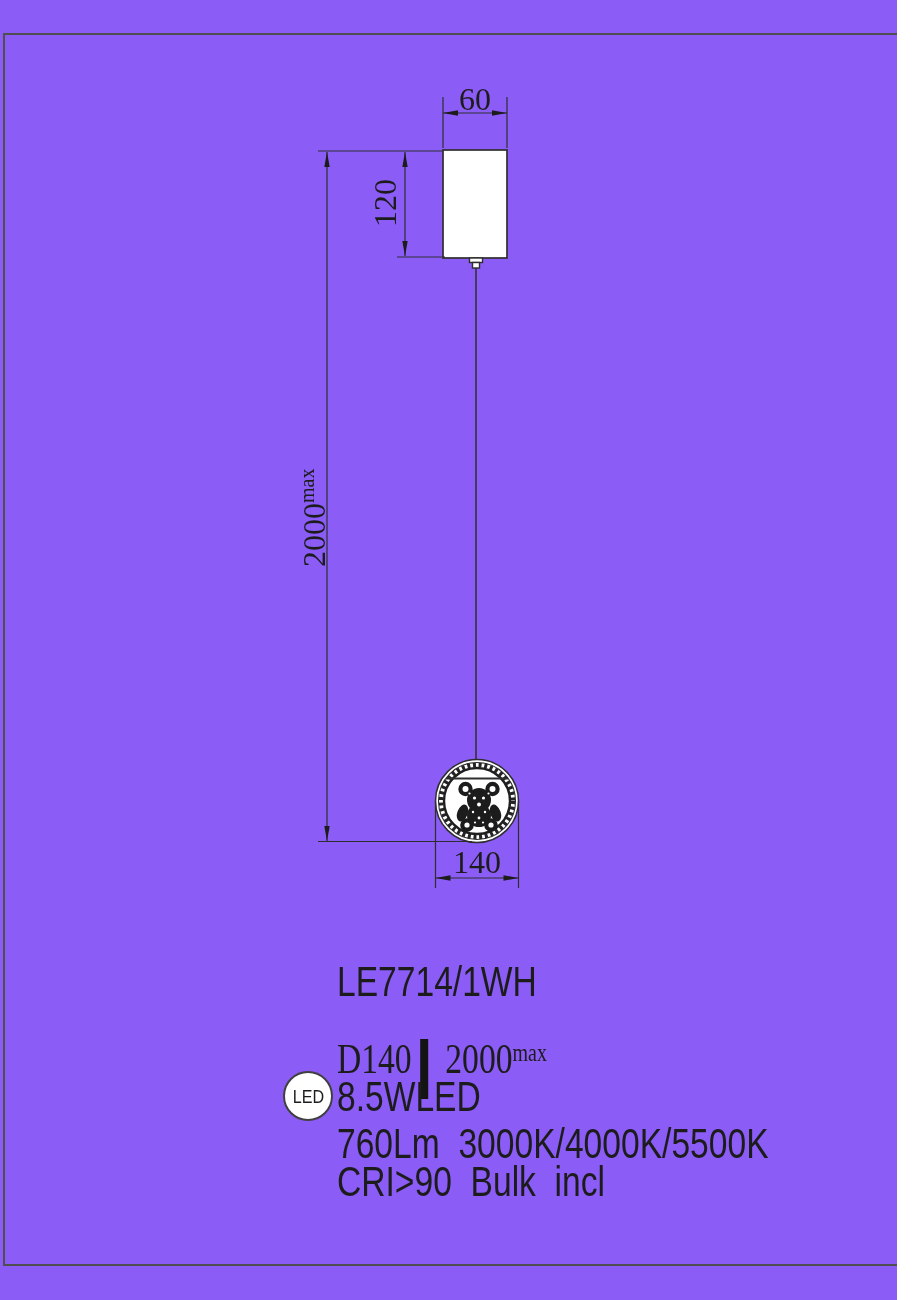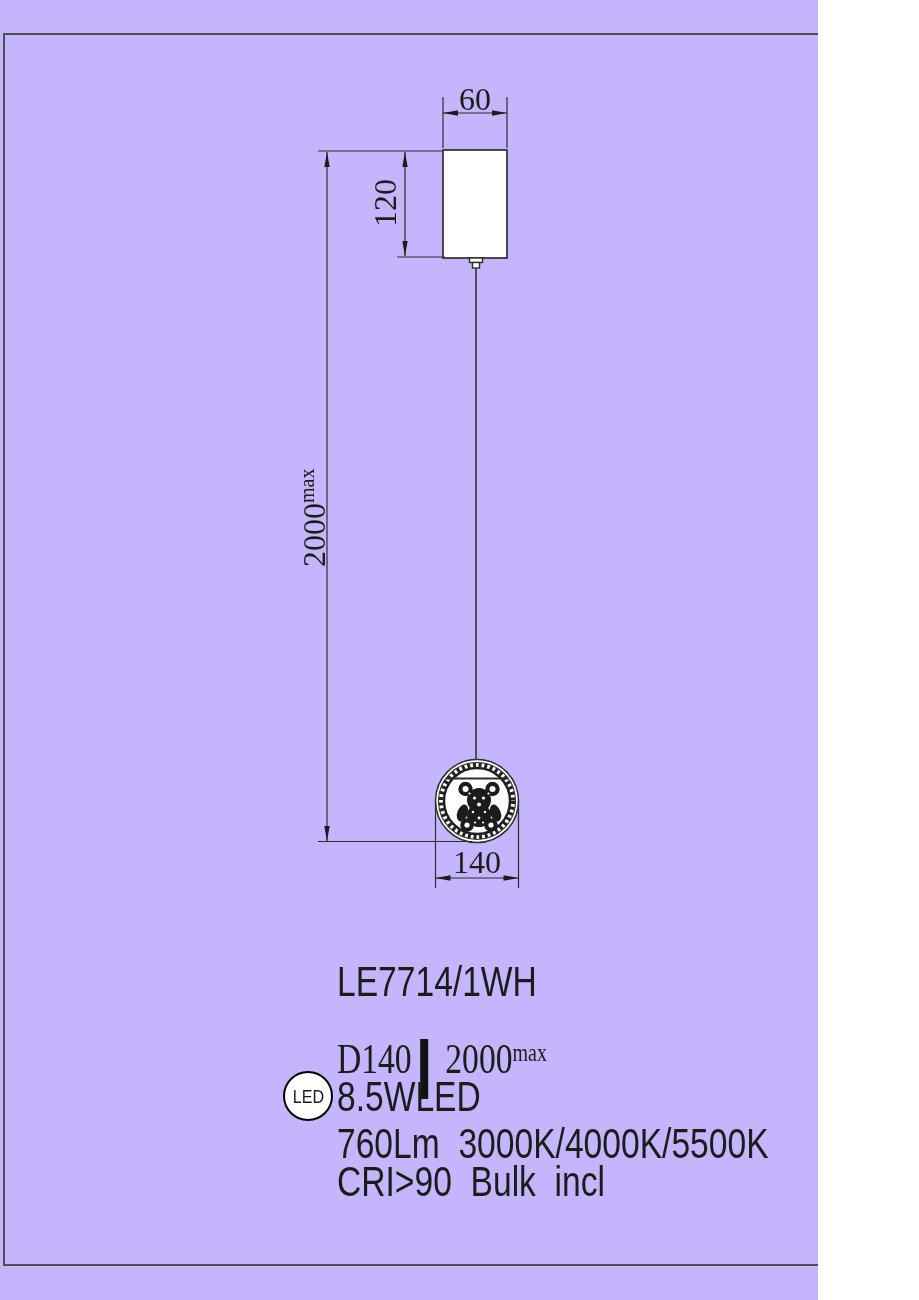--- a/index.html
+++ b/index.html
@@ -1,20 +1,20 @@
 <!DOCTYPE html>
 <html><head>
 <meta charset="utf-8">
 <style>
   html, body { margin: 0; padding: 0; background: #ffffff; }
   .canvas {
     position: relative;
-    width: 818px;
+    width: 897px;
     height: 1300px;
-    background: #c4b5fd;
+    background: #8b5cf6;
     overflow: hidden;
     font-family: "Liberation Sans", sans-serif;
   }
   .page-border {
     position: absolute;
     left: 3px; top: 33px;
     width: 908px; height: 1229px;
     border: 2px solid #4f4f4f;
   }
   svg.drawing {
@@ -60,21 +60,21 @@
   }
   .sup-max {
     font-size: 25px;
     position: relative;
     top: -12px;
   }
   .led-badge {
     position: absolute;
     left: -54px; top: -5px;
     width: 46px; height: 46px;
-    border: 2px solid #000000;
+    border: 2px solid #404040;
     border-radius: 50%;
     display: flex;
     align-items: center;
     justify-content: center;
     background: #ffffff;
   }
   .led-badge-label {
     font-size: 19px;
     line-height: 1;
     color: #1c1c1c;

